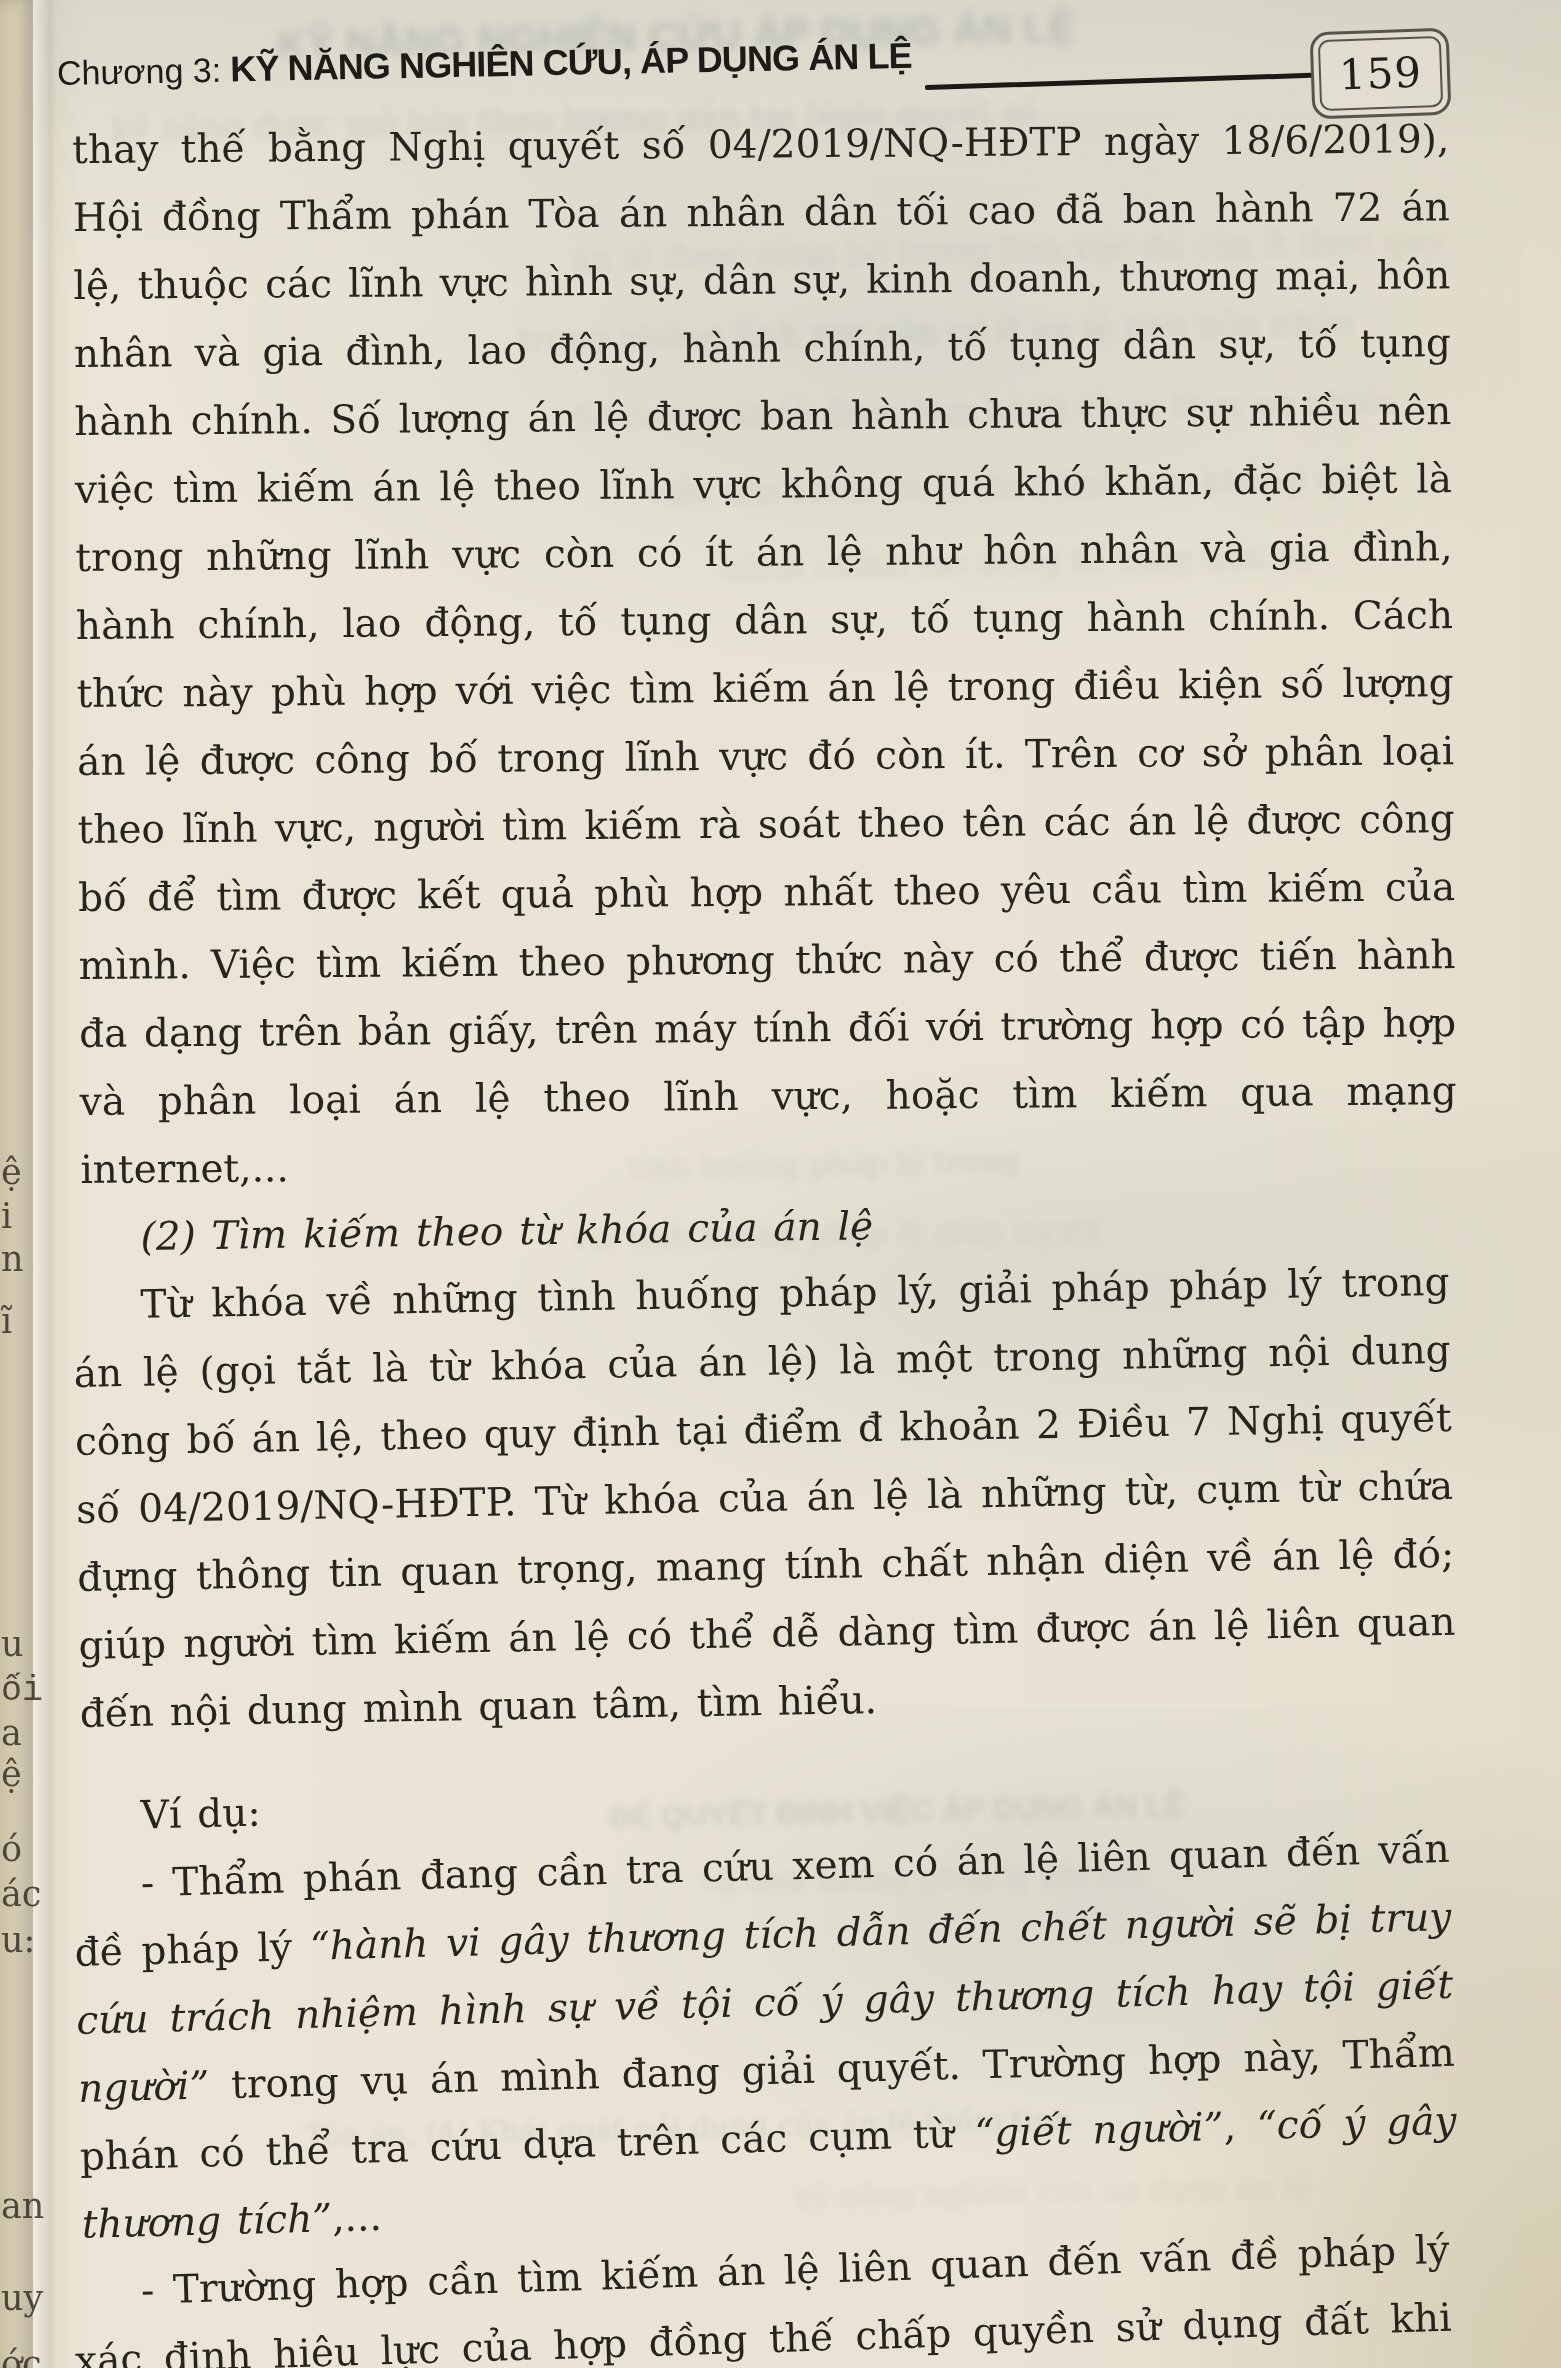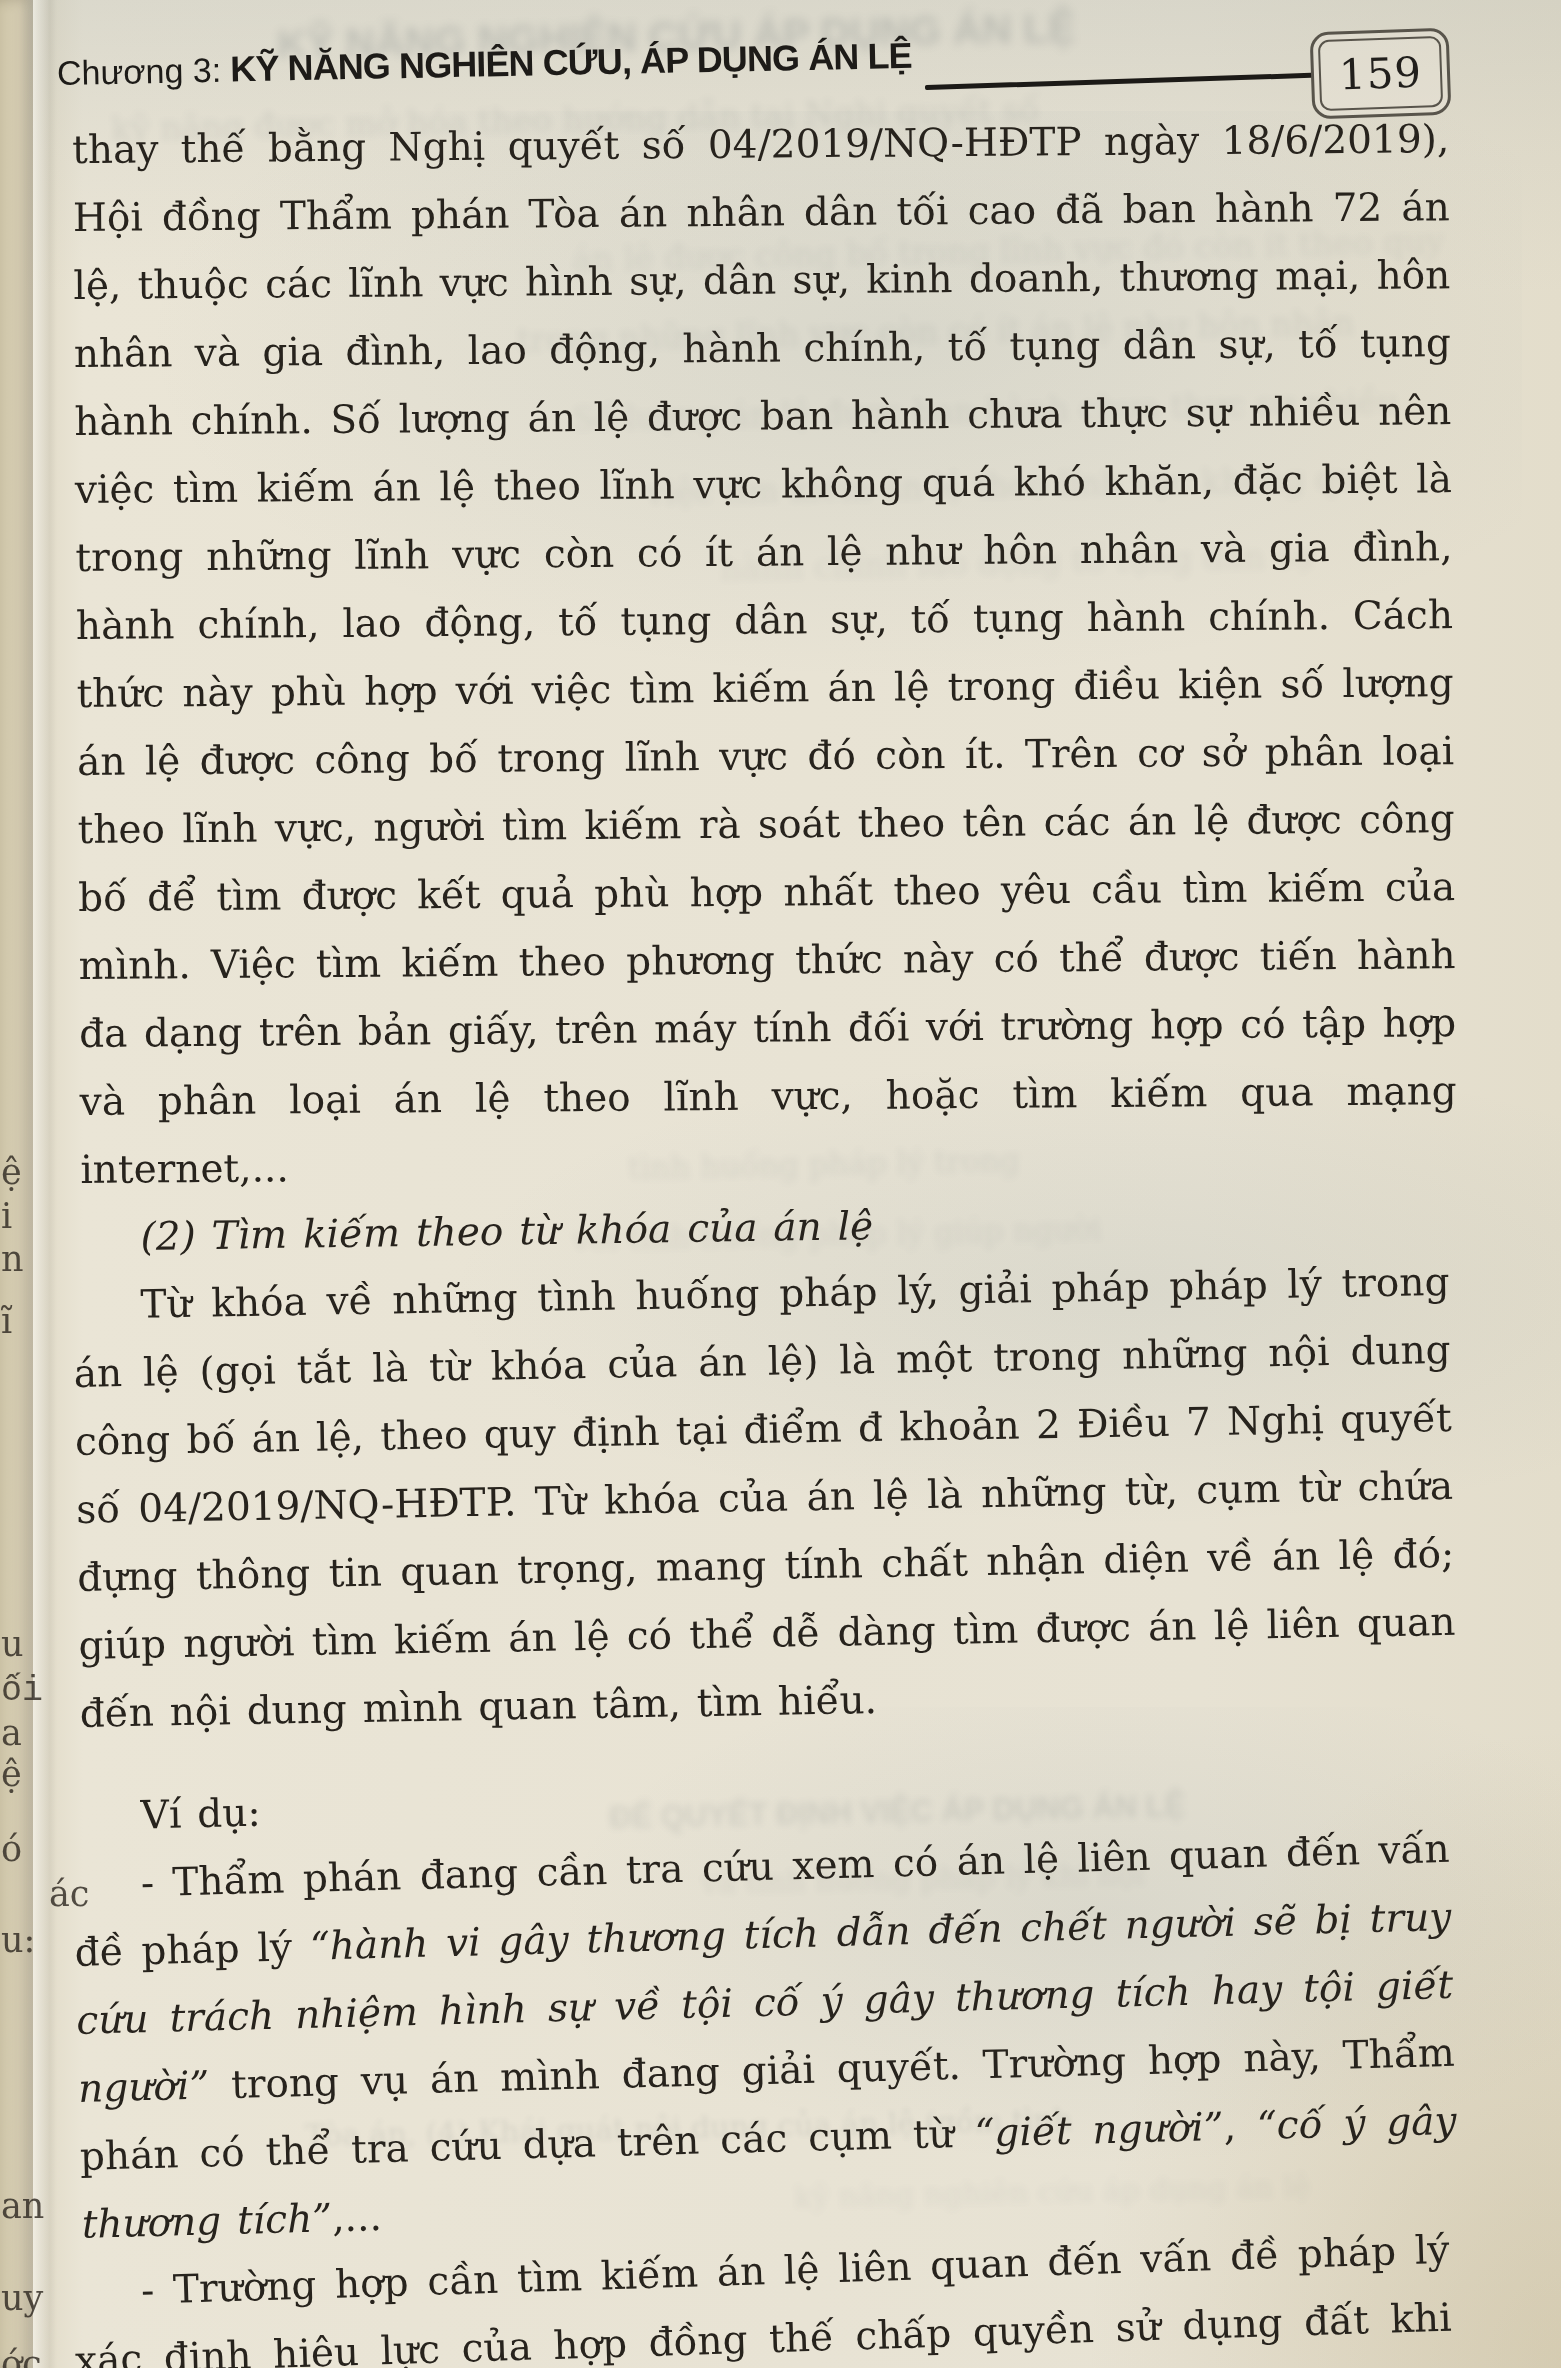--- a/index.html
+++ b/index.html
@@ -105,21 +105,21 @@
   <div id="gutter-frags">
       <span class="gutter-frag" style="top: 1152px;">ệ</span>
       <span class="gutter-frag" style="top: 1196px;">i</span>
       <span class="gutter-frag" style="top: 1239px;">n</span>
       <span class="gutter-frag" style="top: 1301px;">ĩ</span>
       <span class="gutter-frag" style="top: 1624px;">u</span>
       <span class="gutter-frag" style="top: 1671px; font-family: Liberation Mono, monospace;">ối</span>
       <span class="gutter-frag" style="top: 1713px;">a</span>
       <span class="gutter-frag" style="top: 1754px;">ệ</span>
       <span class="gutter-frag" style="top: 1829px;">ó</span>
-      <span class="gutter-frag" style="top: 1874px; margin-left: 48px;">ác</span>
+      <span class="gutter-frag" style="top: 1874px;">ác</span>
       <span class="gutter-frag" style="top: 1920px;">u:</span>
       <span class="gutter-frag" style="top: 2186px;">an</span>
       <span class="gutter-frag" style="top: 2278px; text-align: right;">uy</span>
       <span class="gutter-frag" style="top: 2344px;">ớc</span>
     </div>
 
   <div class="header">
     <span class="chapter-prefix">Chương 3:</span><span class="chapter-title">KỸ NĂNG NGHIÊN CỨU, ÁP DỤNG ÁN LỆ</span>
   </div>
   <div class="header-rule"></div>

